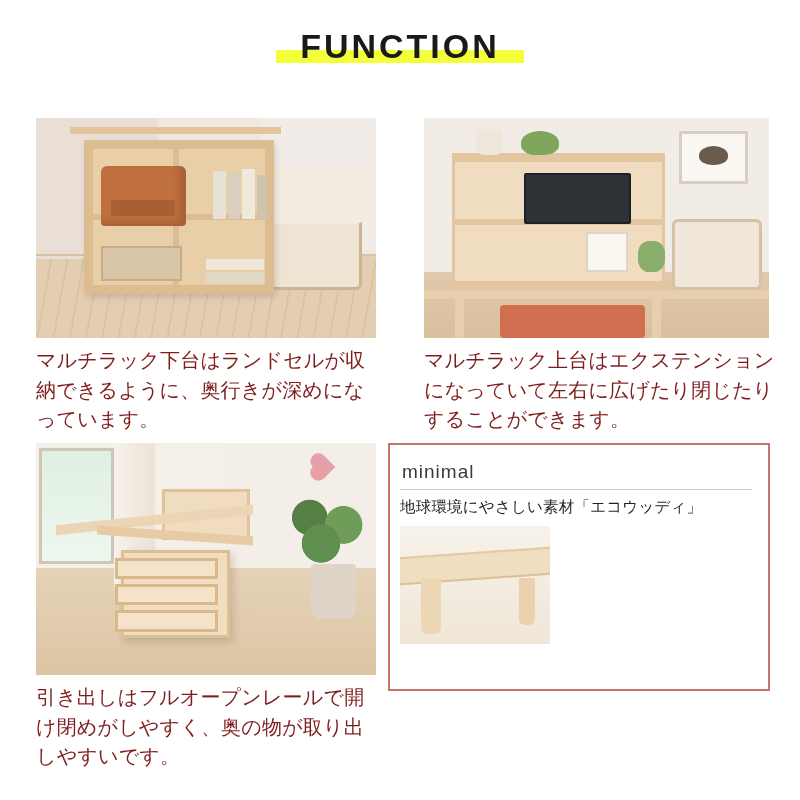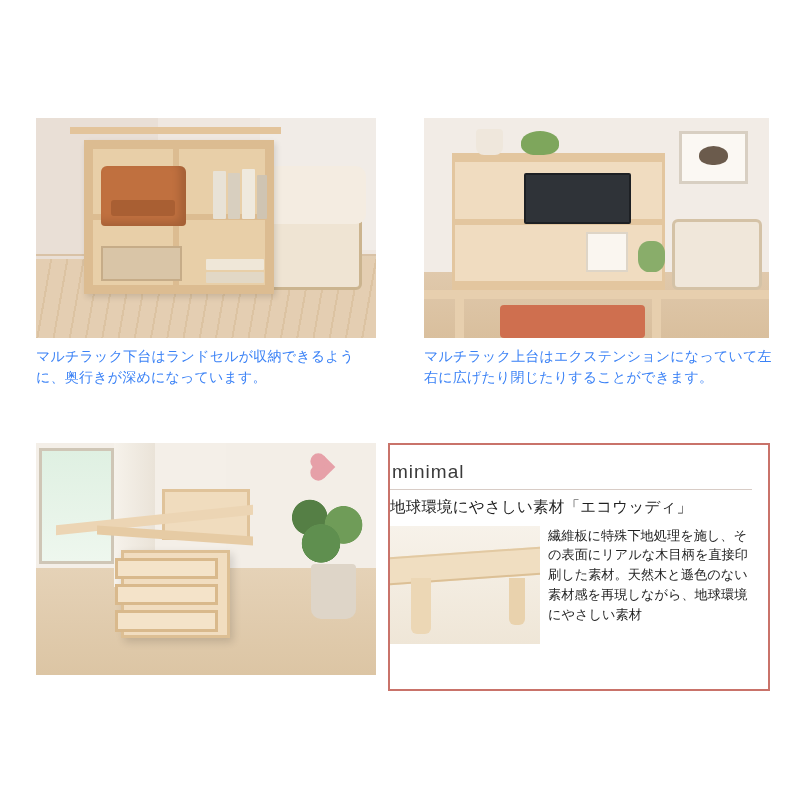--- a/index.html
+++ b/index.html
@@ -56,24 +56,24 @@
   
   .cell {
     position: absolute;
   }
   .photo {
     position: relative;
     overflow: hidden;
     background: #efeae4;
   }
   .caption {
-    font-size: 14px;
+    font-size: 20px;
     line-height: 1.48;
     letter-spacing: 0.2px;
-    color: #3b82f6;
+    color: #7f1d1d;
     margin-top: 8px;
     font-family: "Liberation Sans", sans-serif;
   }
 
   
   #cell-1 { left: 36px;  top: 118px; width: 340px; }
   #cell-2 { left: 424px; top: 118px; width: 361px; }
   #cell-3 { left: 36px;  top: 443px; width: 340px; }
   #cell-4 { left: 388px; top: 443px; width: 382px; }
 
@@ -222,21 +222,21 @@
                radial-gradient(circle at 70% 35%, #6f9c58 0 26%, transparent 27%),
                radial-gradient(circle at 25% 25%, #557f45 0 22%, transparent 23%);
   }
 
   
   .panel {
     width: 382px;
     height: 248px;
     border: 2px solid #c9736a;
     box-sizing: border-box;
-    padding: 14px 16px 10px 0;
+    padding: 14px 16px 10px 10px;
     position: relative;
     background: #ffffff;
   }
   .panel-title {
     font-size: 19px;
     color: #3a3a3a;
     letter-spacing: 1px;
     margin: 2px 0 6px 2px;
     font-family: "Liberation Sans", sans-serif;
   }
@@ -288,20 +288,26 @@
     line-height: 1.5;
     color: #1f1f1f;
     letter-spacing: 0;
   }
 </style>
 </head>
 <body>
 
 <div class="page">
 
+  <div class="header">
+    <div class="header-title-wrap">
+      <div class="header-highlight"></div>
+      <div class="header-title">FUNCTION</div>
+    </div>
+  </div>
 
   <div class="cell" id="cell-1">
     <div class="photo" id="photo-1">
       <div class="p1-bg"></div>
       <div class="p1-wallL"></div>
       <div class="p1-wallR"></div>
       <div class="p1-floorline"></div>
       <div class="p1-floor-grain"></div>
       <div class="p1-chair"></div>
       <div class="p1-blanket"></div>
@@ -360,33 +366,33 @@
       <div class="p3-plantpot"></div>
       <div class="p3-shelfunit"></div>
       <div class="p3-desk"></div>
       <div class="p3-desk2"></div>
       <div class="p3-drawers">
         <div class="p3-drawer" style="top:6%"></div>
         <div class="p3-drawer" style="top:38%"></div>
         <div class="p3-drawer" style="top:70%"></div>
       </div>
     </div>
+    <div class="caption">引き出しはフルオープンレールで開け閉めがしやすく、奥の物が取り出しやすいです。</div>
   </div>
 
   <div class="cell" id="cell-4">
     <div class="panel">
       <div class="panel-title">minimal</div>
       <div class="panel-row">
         <div class="panel-line1">地球環境にやさしい素材「エコウッディ」</div>
       </div>
       <div class="panel-body">
         <div class="panel-thumb">
           <div class="pt-bg"></div>
           <div class="pt-top"></div>
           <div class="pt-leg"></div>
           <div class="pt-leg2"></div>
         </div>
-        <div class="panel-text">繊維板に特殊下地処理を施し、その表面にリアルな木目柄を直接印刷した素材。天然木と遜色のない素材感を再現しながら、地球環境にやさしい素材</div>
       </div>
     </div>
   </div>
 
 </div>
 
 </body></html>

